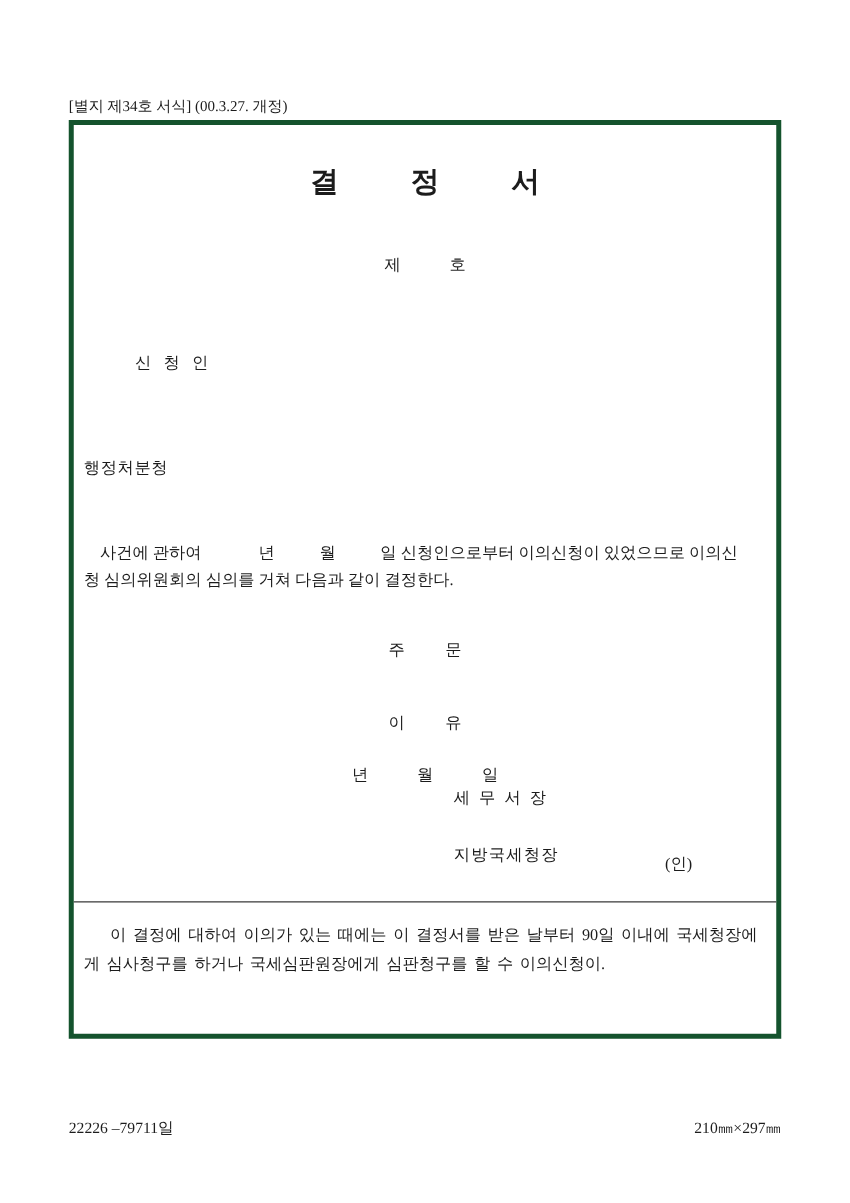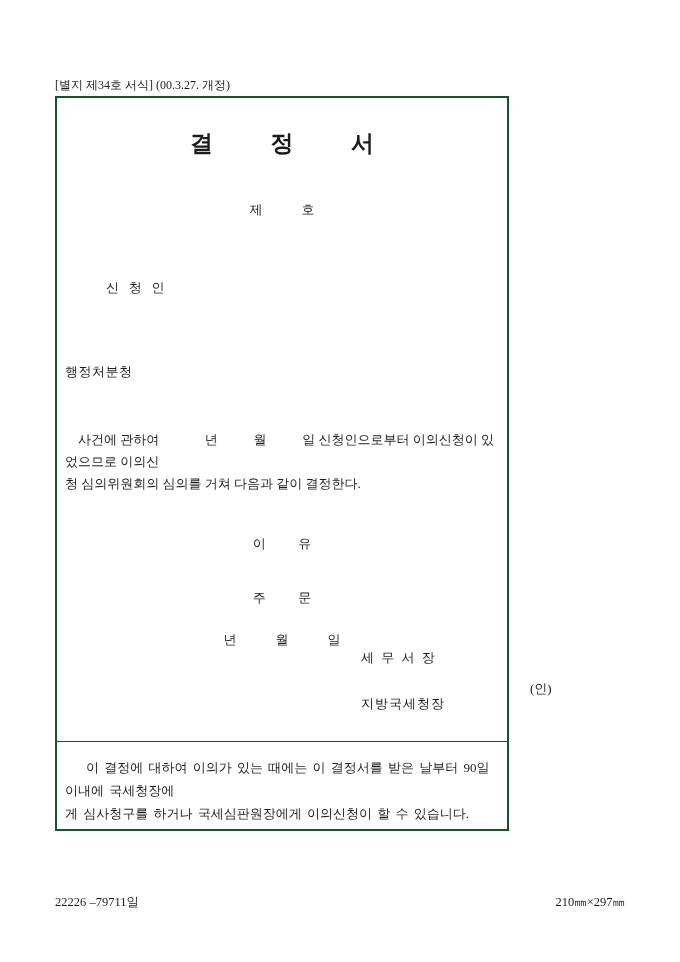--- a/index.html
+++ b/index.html
@@ -18,23 +18,23 @@
     top: 78px;
     width: 570px;
   }
   .form-label {
     font-size: 12px;
     line-height: 15px;
     margin-bottom: 3px;
     white-space: pre;
   }
   .form-box {
-    width: 454px;
+    width: 570px;
     height: 735px;
-    border: 2px solid #14532d;
+    border: 4px solid #14532d;
     padding: 0 8px;
     position: relative;
     font-size: 13px;
     line-height: 18px;
   }
   .title {
     font-size: 23px;
     line-height: 30px;
     font-weight: 700;
     text-align: center;
@@ -97,36 +97,36 @@
 
     <div class="docno">제            호</div>
 
     <div class="applicant">신   청   인</div>
 
     <div class="agency">행정처분청</div>
 
     <div class="body-par">    사건에 관하여              년           월           일 신청인으로부터 이의신청이 있었으므로 이의신
 청 심의위원회의 심의를 거쳐 다음과 같이 결정한다.</div>
 
+    <div class="center jumun">주          문</div>
+
     <div class="center iyu">이          유</div>
-
-    <div class="center jumun">주          문</div>
 
     <div class="center dateline">년            월            일</div>
 
     <div class="signer signer1">세 무 서 장</div>
 
     <div class="seal">(인)</div>
 
     <div class="signer signer2">지방국세청장</div>
 
     <div class="divider"></div>
 
     <div class="notice">    이 결정에 대하여 이의가 있는 때에는 이 결정서를 받은 날부터 90일 이내에 국세청장에
-게 심사청구를 하거나 국세심판원장에게 이의신청이 할 수 있습니다.</div>
+게 심사청구를 하거나 국세심판원장에게 심판청구를 할 수 이의신청이.</div>
 
   </div>
 
   <div class="footer">
     <div class="footer-left">
       <div>22226 –79711일</div>
       
     </div>
     <div class="footer-right">
       <div>210㎜×297㎜</div>

